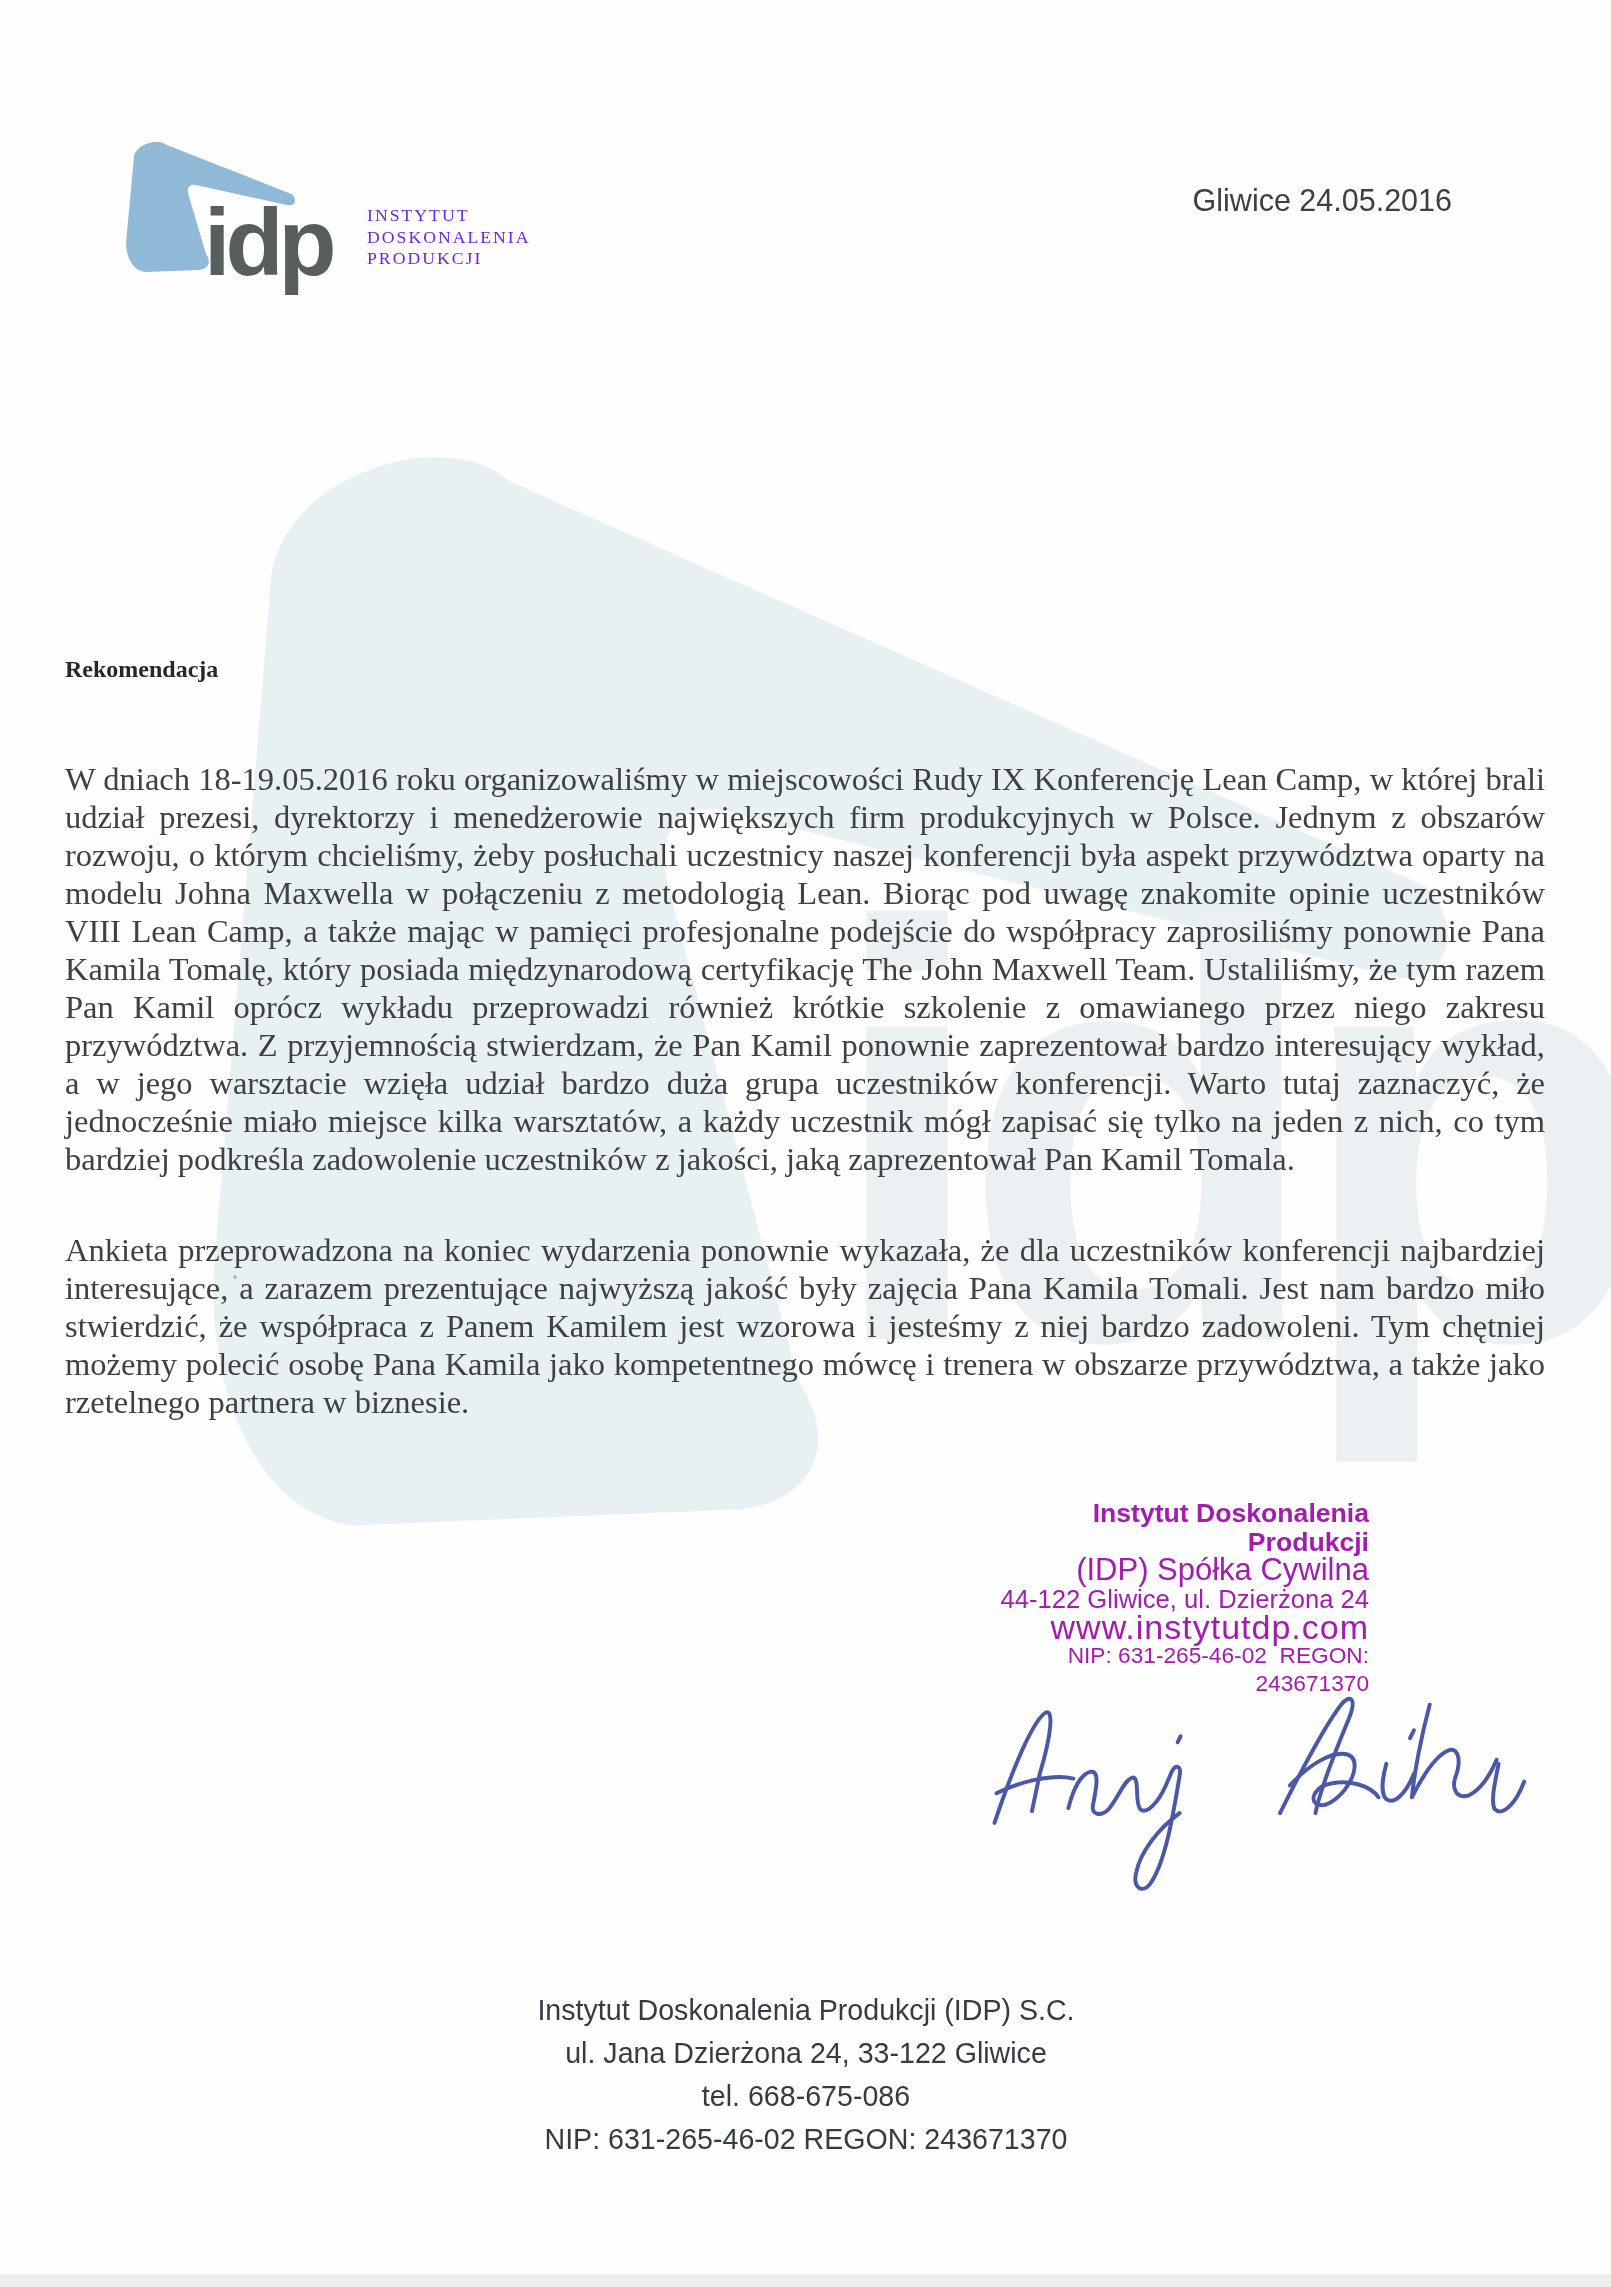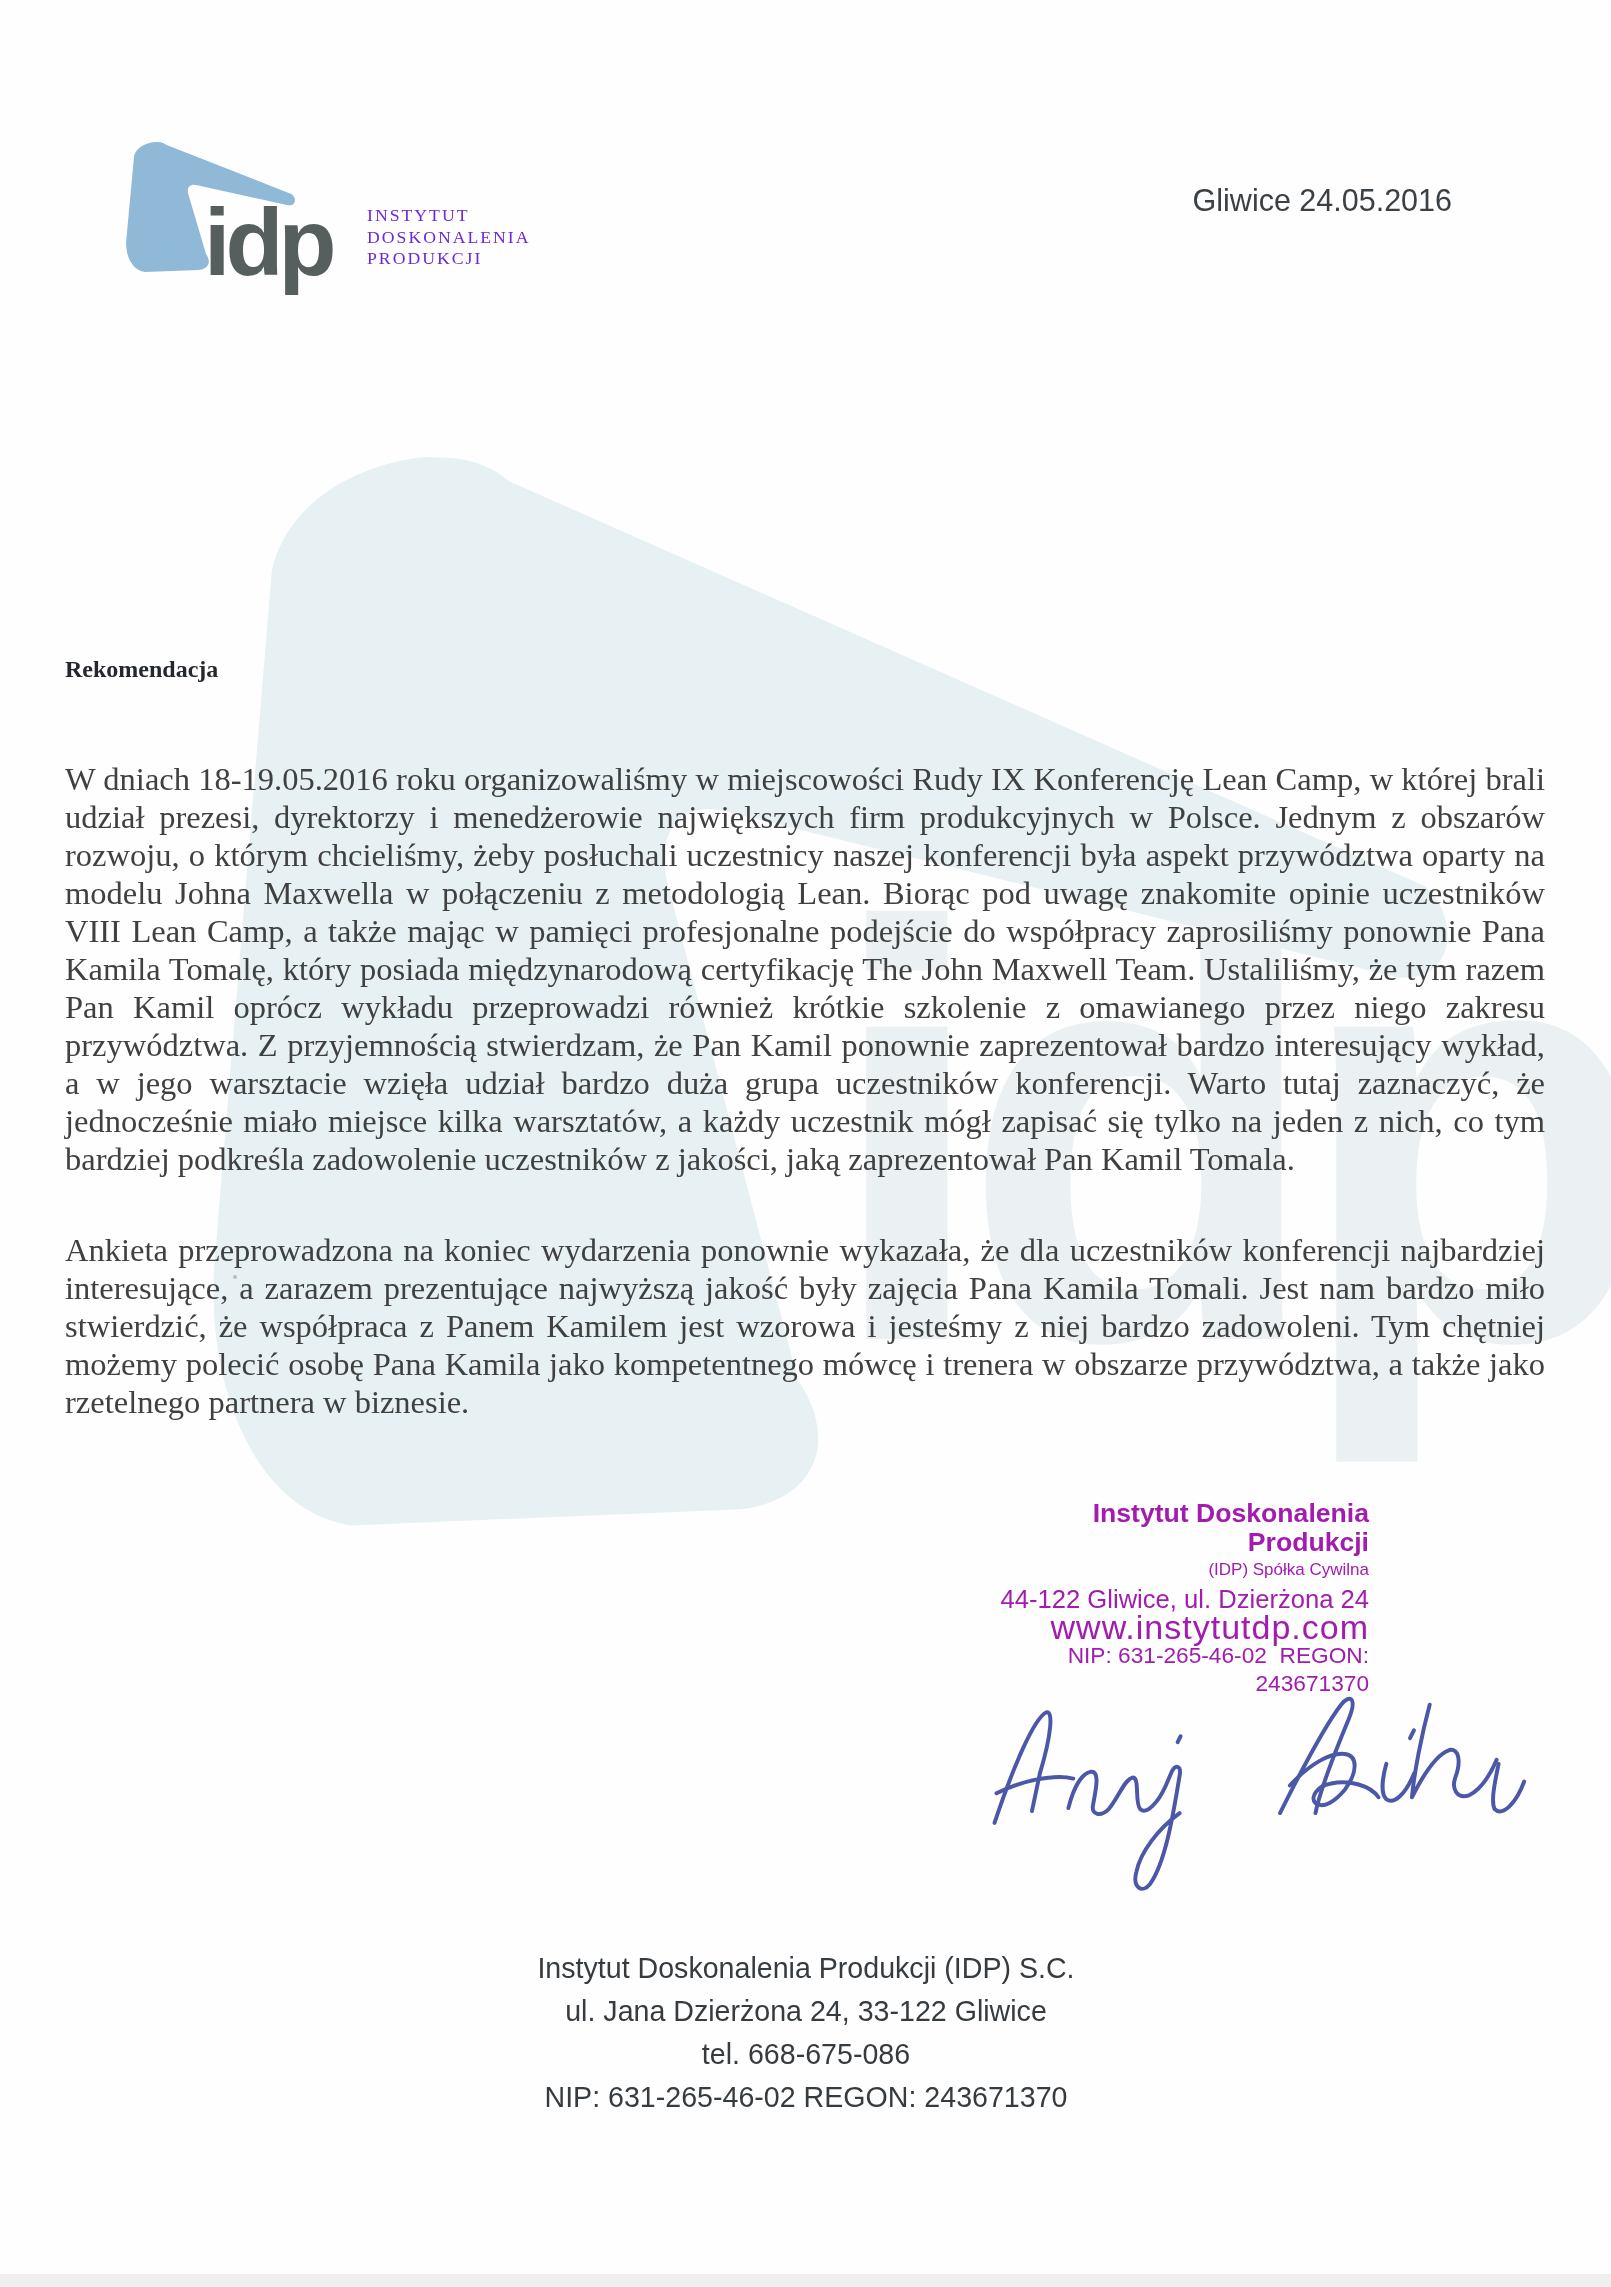--- a/index.html
+++ b/index.html
@@ -54,29 +54,29 @@
   .para1{top:760px;}
   .para2{top:1231px;}
   
   .stamp{
     position:absolute;left:983px;top:1499px;width:386px;z-index:2;
     text-align:right;font-family:"Liberation Sans", sans-serif;
     color:#a21caf;
   }
   .stamp div{white-space:pre-wrap;}
   .stamp-l1{font-size:26.6px;line-height:28.6px;font-weight:700;}
-  .stamp-l2{font-size:17px;line-height:28.6px;}
+  .stamp-l2{font-size:31px;line-height:28.6px;}
   .stamp-l3{font-size:25.6px;line-height:28.6px;}
   .stamp-l4{font-size:34px;line-height:28.6px;font-weight:400;letter-spacing:1px;}
   .stamp-l5{font-size:22.7px;line-height:27.6px;}
   
   .signature{position:absolute;left:965px;top:1675px;width:571px;height:217px;z-index:2;}
   
   .footer{
-    position:absolute;left:0;right:0;top:1947px;z-index:2;
+    position:absolute;left:0;right:0;top:1989px;z-index:2;
     text-align:center;font-family:"Liberation Sans", sans-serif;
     font-size:28.6px;line-height:43px;color:#363b3f;
   }
   .scan-strip{position:absolute;left:0;right:0;bottom:0;height:12.8px;background:#efefef;z-index:3;}
   .scan-speck{position:absolute;left:233px;top:1275px;width:3.9px;height:3.9px;border-radius:50%;background:#b9bcbe;z-index:2;}
 </style>
 </head>
 <body>
 
 <div class="page">

